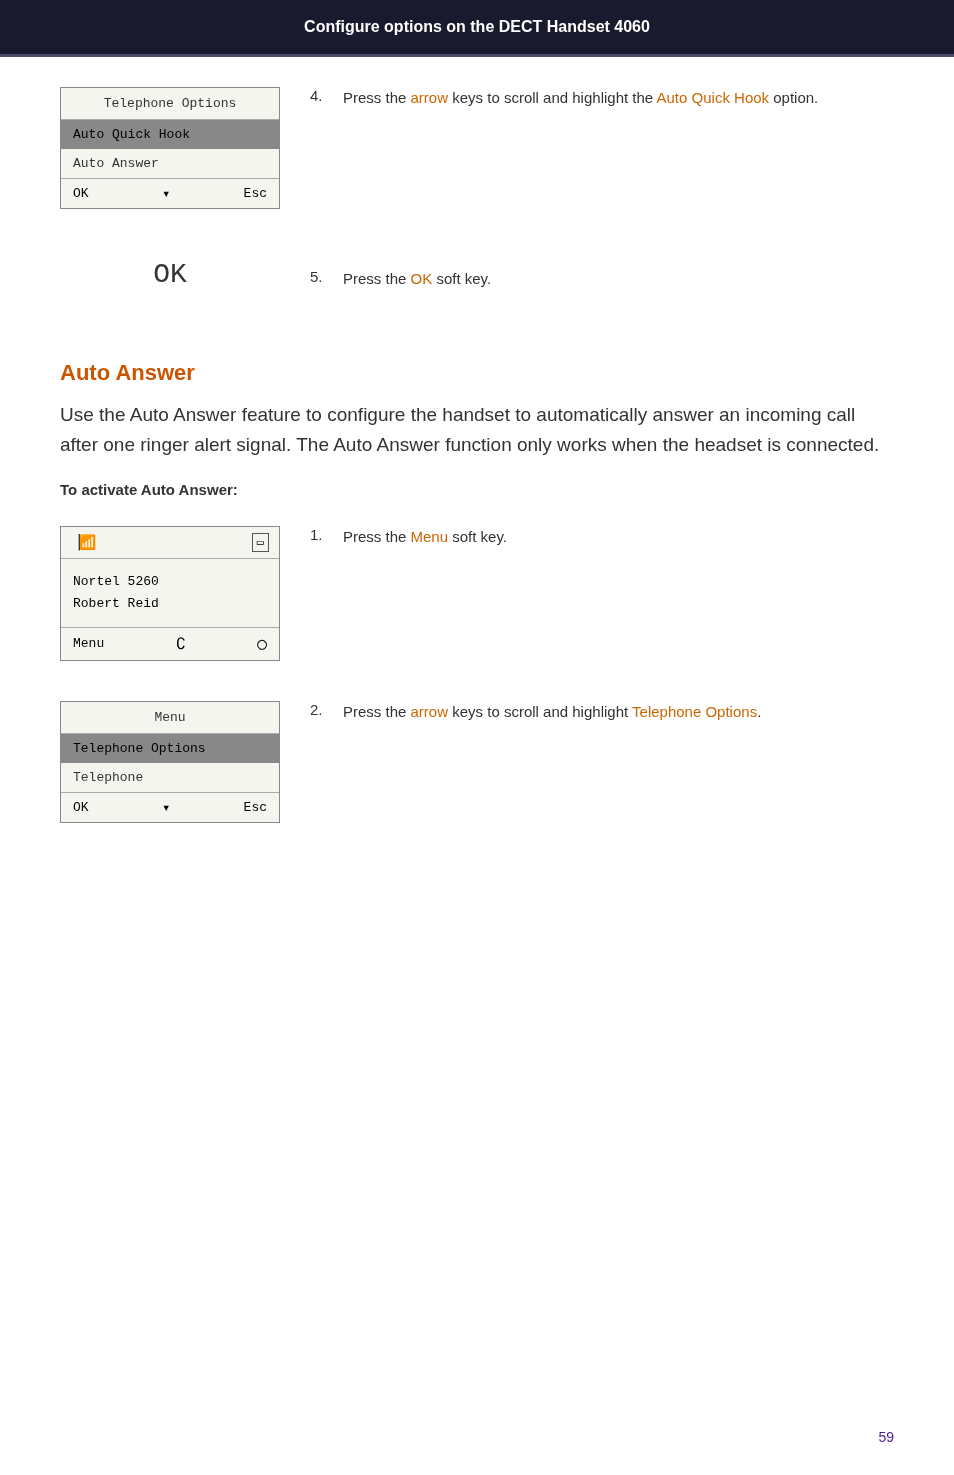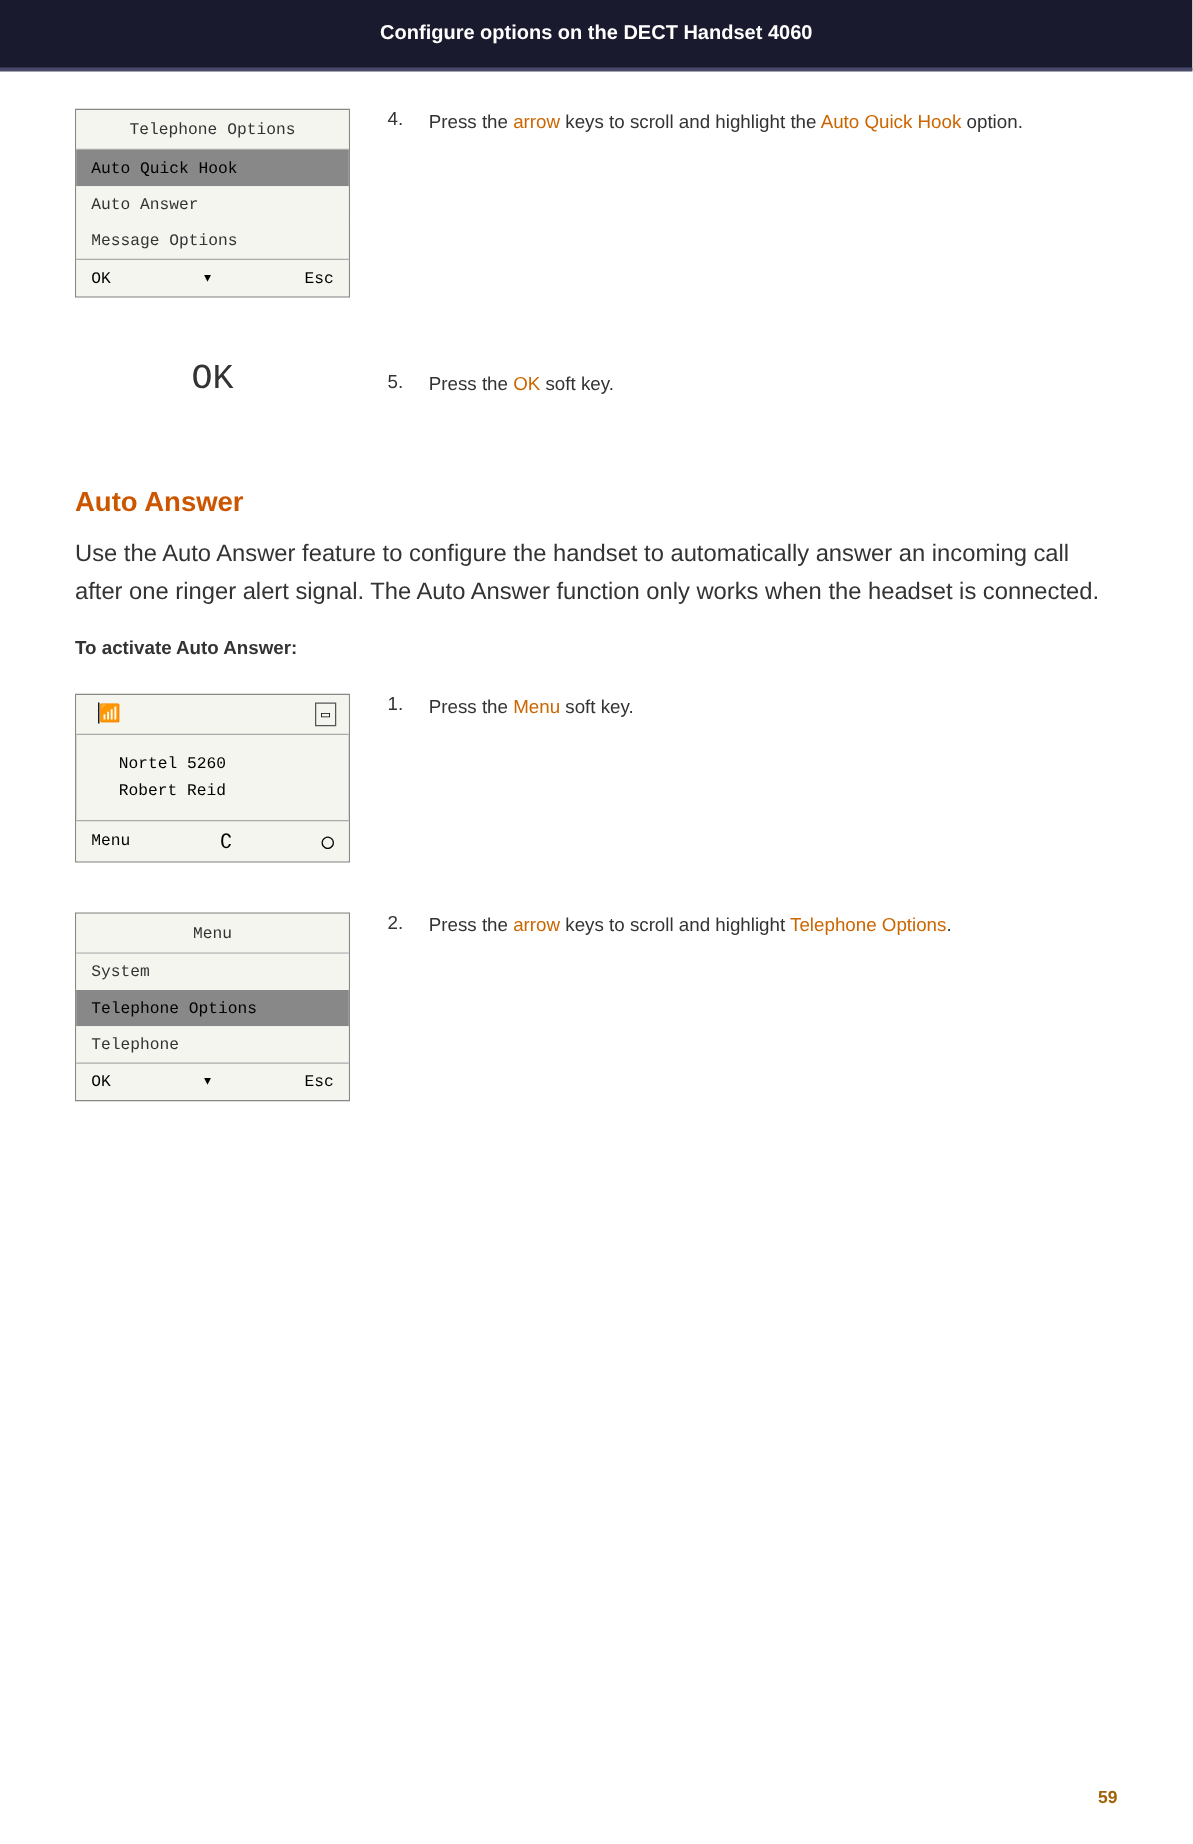--- a/index.html
+++ b/index.html
@@ -165,21 +165,21 @@
     }
 
     .phone-screen .battery-icon {
       font-size: 12px;
       border: 1.5px solid #555;
       padding: 1px 4px;
       position: relative;
     }
 
     .phone-screen .main-display {
-      padding: 12px 10px 12px 34px;
+      padding: 12px 10px 12px 12px;
       line-height: 1.7;
       min-height: 60px;
     }
 
     .phone-screen .divider-line {
       border-top: 1px solid #aaa;
     }
 
     .phone-screen .phone-softkeys {
       display: flex;
@@ -188,22 +188,22 @@
       padding: 6px 12px;
       background: #f5f5f0;
     }
 
     
     .page-number {
       position: absolute;
       bottom: 30px;
       right: 60px;
       font-size: 14px;
-      font-weight: bold;
-      color: #a16207;
+      font-weight: normal;
+      color: #4c1d95;
     }
 
     .step-instruction {
       display: flex;
       align-items: flex-start;
       flex: 1;
       gap: 8px;
     }
   </style>
 </head>
@@ -214,21 +214,20 @@
 </div>
 
 <div class="content">
 
   <div class="step-row">
 
     <div class="device-screen">
       <div class="menu-title">Telephone Options</div>
       <div class="menu-item selected">Auto Quick Hook</div>
       <div class="menu-item">Auto Answer</div>
-      <div class="menu-item">Message Options</div>
       <div class="softkeys divider">
         <span>OK</span>
         <span class="arrow-down">▾</span>
         <span>Esc</span>
       </div>
     </div>
 
     <div class="step-instruction">
       <span class="step-number">4.</span>
       <span class="step-text">
@@ -274,21 +273,20 @@
       <span class="step-text">
         Press the <span class="highlight-orange">Menu</span> soft key.
       </span>
     </div>
   </div>
 
   <div class="step-row">
 
     <div class="device-screen">
       <div class="menu-title">Menu</div>
-      <div class="menu-item">System</div>
       <div class="menu-item selected">Telephone Options</div>
       <div class="menu-item">Telephone</div>
       <div class="softkeys divider">
         <span>OK</span>
         <span class="arrow-down">▾</span>
         <span>Esc</span>
       </div>
     </div>
 
     <div class="step-instruction">

